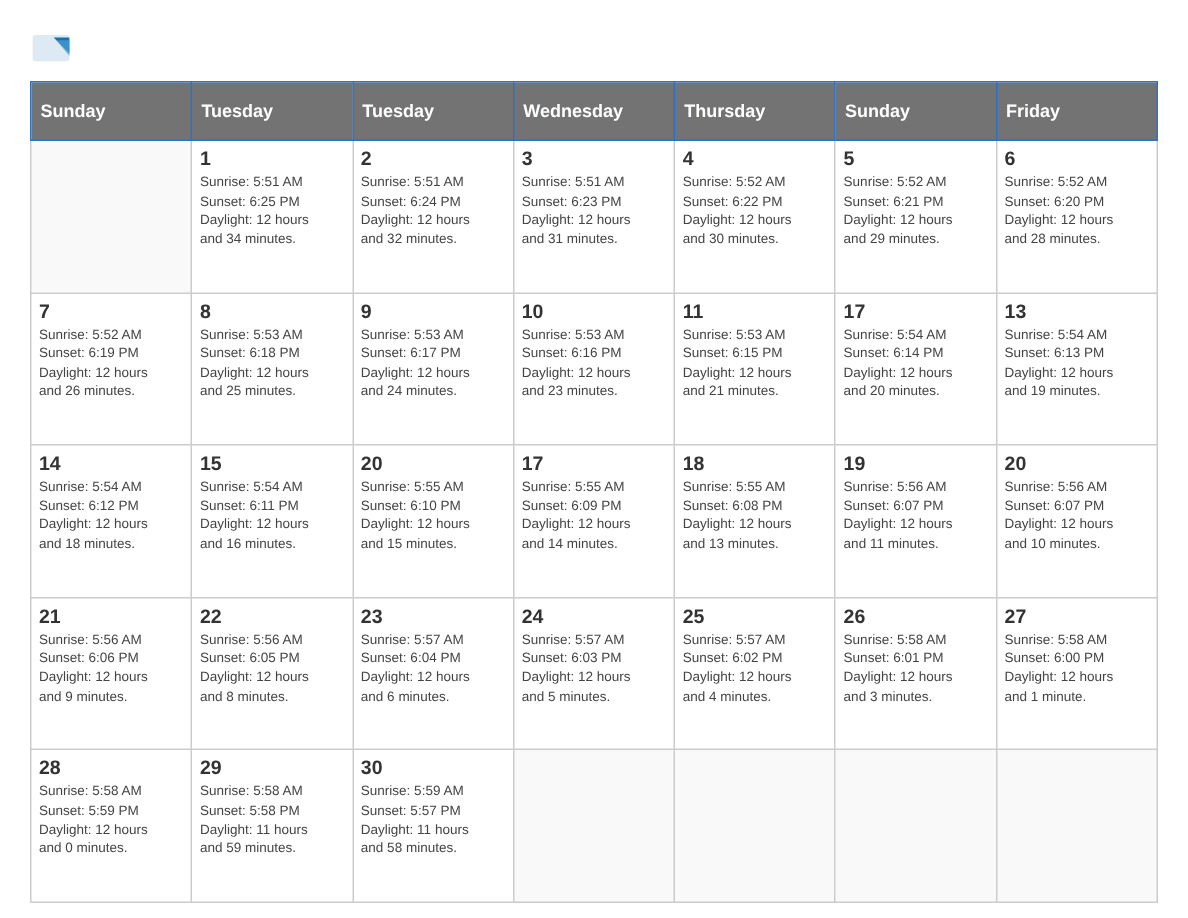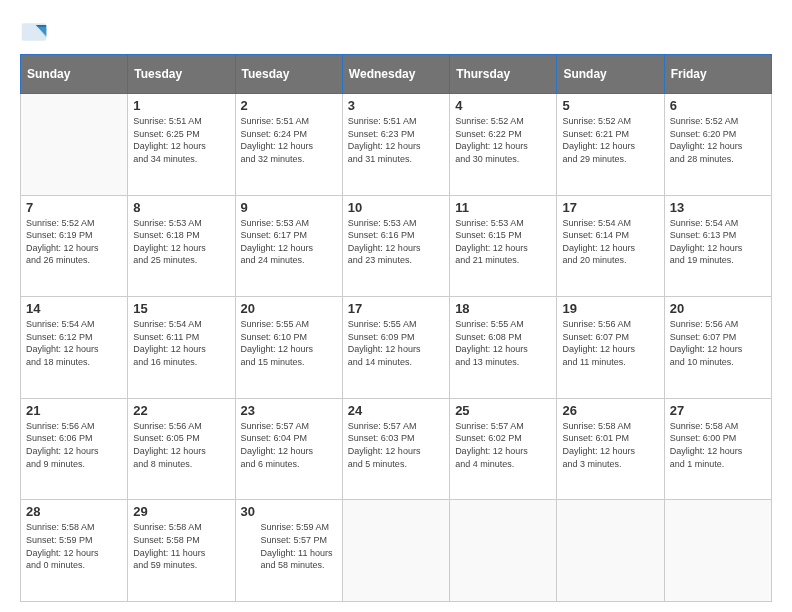--- a/index.html
+++ b/index.html
@@ -345,21 +345,21 @@
           </td>
           <td>
             <span class="day-number">29</span>
             <div class="day-info" style="white-space: pre-line;">Sunrise: 5:58 AM
 Sunset: 5:58 PM
 Daylight: 11 hours
 and 59 minutes.</div>
           </td>
           <td>
             <span class="day-number">30</span>
-            <div class="day-info" style="white-space: pre-line; margin-left: 20px;">Sunrise: 5:59 AM
+            <div class="day-info" style="white-space: pre-line;">Sunrise: 5:59 AM
 Sunset: 5:57 PM
 Daylight: 11 hours
 and 58 minutes.</div>
           </td>
           <td class="empty-cell"></td>
           <td class="empty-cell"></td>
           <td class="empty-cell"></td>
           <td class="empty-cell"></td>
         </tr>
       </tbody>

